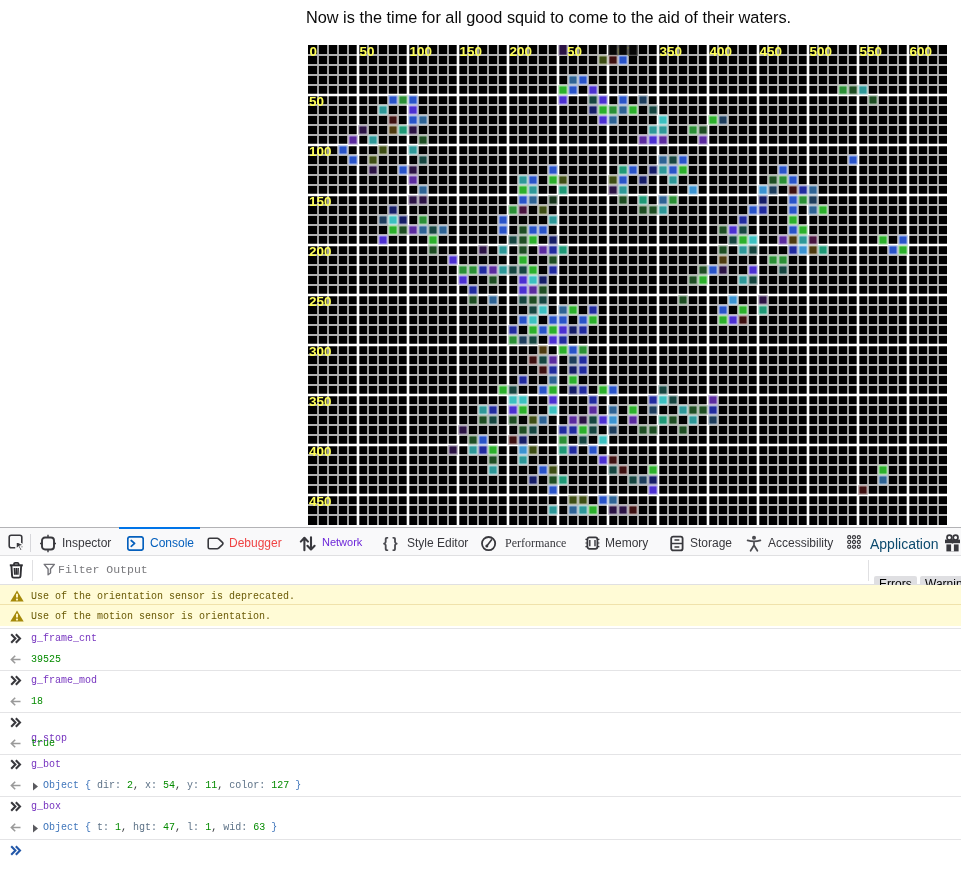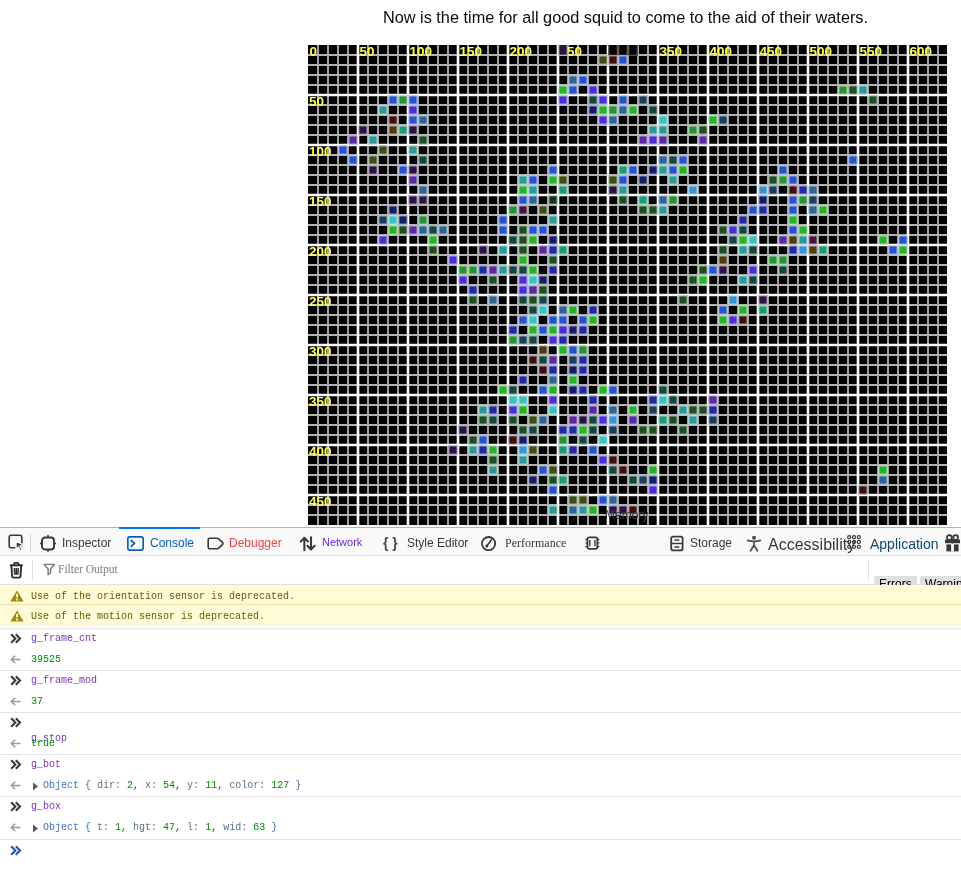--- a/index.html
+++ b/index.html
@@ -1,21 +1,21 @@
 <!DOCTYPE html>
 <html><head>
 <meta charset="utf-8">
 <style>
 html,body { margin:0; padding:0; }
 body { width:961px; height:870px; position:relative; overflow:hidden; background:#fff;
   font-family:"Liberation Sans", sans-serif; }
 .mono { position:absolute; font-family:"Liberation Mono", monospace; font-size:10px; line-height:13px; white-space:pre; }
 .fbtn { position:absolute; top:576px; height:25px; line-height:17px; padding:0 5px; background:#dfdfe2;
   border-radius:2px; font-size:12px; color:#000000; font-family:"Liberation Sans", sans-serif; }
-.title { position:absolute; left:306px; top:7.5px; width:639px; text-align:center;
+.title { position:absolute; left:306px; top:7.5px; width:639px; text-align:left;
   font-size:16.3px; color:#0a0a0a; }
 </style>
 </head>
 <body>
 <div class="title">Now is the time for all good squid to come to the aid of their waters.</div>
 <svg style="position:absolute;left:308px;top:45px" width="639" height="480" viewBox="0 0 639 480">
 <rect width="639" height="480" fill="#000"></rect>
 <path d="M10 0V480 M20 0V480 M30 0V480 M40 0V480 M50 0V480 M60 0V480 M70 0V480 M80 0V480 M90 0V480 M100 0V480 M110 0V480 M120 0V480 M130 0V480 M140 0V480 M150 0V480 M160 0V480 M170 0V480 M180 0V480 M190 0V480 M200 0V480 M210 0V480 M220 0V480 M230 0V480 M240 0V480 M250 0V480 M260 0V480 M270 0V480 M280 0V480 M290 0V480 M300 0V480 M310 0V480 M320 0V480 M330 0V480 M340 0V480 M350 0V480 M360 0V480 M370 0V480 M380 0V480 M390 0V480 M400 0V480 M410 0V480 M420 0V480 M430 0V480 M440 0V480 M450 0V480 M460 0V480 M470 0V480 M480 0V480 M490 0V480 M500 0V480 M510 0V480 M520 0V480 M530 0V480 M540 0V480 M550 0V480 M560 0V480 M570 0V480 M580 0V480 M590 0V480 M600 0V480 M610 0V480 M620 0V480 M630 0V480 M0 10H639 M0 20H639 M0 30H639 M0 40H639 M0 50H639 M0 60H639 M0 70H639 M0 80H639 M0 90H639 M0 100H639 M0 110H639 M0 120H639 M0 130H639 M0 140H639 M0 150H639 M0 160H639 M0 170H639 M0 180H639 M0 190H639 M0 200H639 M0 210H639 M0 220H639 M0 230H639 M0 240H639 M0 250H639 M0 260H639 M0 270H639 M0 280H639 M0 290H639 M0 300H639 M0 310H639 M0 320H639 M0 330H639 M0 340H639 M0 350H639 M0 360H639 M0 370H639 M0 380H639 M0 390H639 M0 400H639 M0 410H639 M0 420H639 M0 430H639 M0 440H639 M0 450H639 M0 460H639 M0 470H639" stroke="#b2b2b2" stroke-width="1.8" fill="none"></path>
 <path d="M50 0V480 M100 0V480 M150 0V480 M200 0V480 M250 0V480 M300 0V480 M350 0V480 M400 0V480 M450 0V480 M500 0V480 M550 0V480 M600 0V480 M0 50H639 M0 100H639 M0 150H639 M0 200H639 M0 250H639 M0 300H639 M0 350H639 M0 400H639 M0 450H639" stroke="#ffffff" stroke-width="2.6" fill="none"></path>
 <g font-family="Liberation Sans, sans-serif" font-size="13.5" font-weight="bold" fill="#ffff55">
@@ -815,32 +815,32 @@
     <circle cx="8.6" cy="8.6" r="6.6" fill="none" stroke="#38383d" stroke-width="1.8"></circle>
     <circle cx="6.8" cy="11" r="1.5" fill="#38383d"></circle>
     <path d="M6.8 11 L11.6 4.8" stroke="#38383d" stroke-width="1.6" stroke-linecap="round"></path>
   </svg>
 <div style="position:absolute;left:505px;top:536px;font-size:12px;color:#38383d;font-family:Liberation Serif, serif">Performance</div>
 <svg style="position:absolute;left:584px;top:535px" width="17" height="16" viewBox="0 0 17 16">
     <rect x="3.4" y="2.4" width="10" height="11.4" rx="2" fill="none" stroke="#38383d" stroke-width="1.8"></rect>
     <path d="M5.8 5 v6.2 M11 5 v6.2" stroke="#38383d" stroke-width="1.4"></path>
     <path d="M3.2 4.4 H1.4 M3.2 8 H1.4 M3.2 11.6 H1.4 M15.4 4.4 H13.6 M15.4 8 H13.6 M15.4 11.6 H13.6" stroke="#38383d" stroke-width="1.2"></path>
   </svg>
-<div style="position:absolute;left:605px;top:508px;font-size:12px;color:#38383d;font-family:'Liberation Sans', sans-serif">Memory</div>
+<div style="position:absolute;left:605px;top:536px;font-size:12px;color:#38383d;font-family:'Liberation Sans', sans-serif">Memory</div>
 <svg style="position:absolute;left:669px;top:535px" width="16" height="17" viewBox="0 0 16 17">
     <rect x="2.2" y="1.6" width="11.4" height="13.8" rx="2" fill="none" stroke="#38383d" stroke-width="1.8"></rect>
     <path d="M2.2 8.5 H13.6" stroke="#38383d" stroke-width="1.5"></path>
     <path d="M6 5 h3.8 M6 12 h3.8" stroke="#38383d" stroke-width="1.5" stroke-linecap="round"></path>
   </svg>
 <div style="position:absolute;left:690px;top:536px;font-size:12px;color:#38383d;font-family:'Liberation Sans', sans-serif">Storage</div>
 <svg style="position:absolute;left:746px;top:535px" width="16" height="17" viewBox="0 0 16 17">
     <circle cx="8" cy="2.8" r="2" fill="#4a4a4f"></circle>
     <path d="M1.6 5.4 Q8 7.4 14.4 5.4 M8 6.8 V10.2 M8 10.2 L4.6 15.8 M8 10.2 L11.4 15.8" fill="none" stroke="#4a4a4f" stroke-width="1.7" stroke-linecap="round"></path>
   </svg>
-<div style="position:absolute;left:768px;top:536px;font-size:16px;color:#38383d;font-family:'Liberation Sans', sans-serif">Accessibility</div>
+<div style="position:absolute;left:768px;top:536px;font-size:12px;color:#38383d;font-family:'Liberation Sans', sans-serif">Accessibility</div>
 <svg style="position:absolute;left:847px;top:535px" width="15" height="15" viewBox="0 0 15 15">
     <circle cx="2.2" cy="2.2" r="1.55" fill="none" stroke="#38383d" stroke-width="1.2"></circle>
     <circle cx="7" cy="2.2" r="1.55" fill="none" stroke="#38383d" stroke-width="1.2"></circle>
     <circle cx="11.8" cy="2.2" r="1.55" fill="none" stroke="#38383d" stroke-width="1.2"></circle>
     <circle cx="2.2" cy="7" r="1.55" fill="none" stroke="#38383d" stroke-width="1.2"></circle>
     <circle cx="7" cy="7" r="1.55" fill="none" stroke="#38383d" stroke-width="1.2"></circle>
     <circle cx="11.8" cy="7" r="1.55" fill="none" stroke="#38383d" stroke-width="1.2"></circle>
     <circle cx="2.2" cy="11.8" r="1.55" fill="none" stroke="#38383d" stroke-width="1.2"></circle>
     <circle cx="7" cy="11.8" r="1.55" fill="none" stroke="#38383d" stroke-width="1.2"></circle>
     <circle cx="11.8" cy="11.8" r="1.55" fill="none" stroke="#38383d" stroke-width="1.2"></circle>
@@ -858,56 +858,56 @@
 <svg style="position:absolute;left:8px;top:561px" width="17" height="18" viewBox="0 0 17 18">
     <path d="M1.8 4.3 H14.8" stroke="#2f2f33" stroke-width="2"></path>
     <path d="M6 4 V2.9 a1.1 1.1 0 0 1 1.1 -1.1 H9.5 a1.1 1.1 0 0 1 1.1 1.1 V4" fill="none" stroke="#2f2f33" stroke-width="1.7"></path>
     <path d="M3.4 4.5 L4.1 15.1 a1.6 1.6 0 0 0 1.6 1.5 H10.9 a1.6 1.6 0 0 0 1.6 -1.5 L13.2 4.5" fill="none" stroke="#2f2f33" stroke-width="1.9"></path>
     <path d="M6.4 7 L6.7 13.8 M10.2 7 L9.9 13.8 M8.3 7 V13.8" stroke="#2f2f33" stroke-width="1.5"></path>
   </svg>
 <div style="position:absolute;left:32px;top:560px;width:1px;height:21px;background:#e0e0e2"></div>
 <svg style="position:absolute;left:43px;top:563px" width="13" height="14" viewBox="0 0 13 14">
     <path d="M1.2 1.4 H11.4 L7.5 6 V10 L5.1 11.8 V6 Z" fill="none" stroke="#74747a" stroke-width="1.4" stroke-linejoin="round"></path>
   </svg>
-<div style="position:absolute;left:58px;top:563px;font-size:11.5px;color:#7a7a7e;font-family:Liberation Serif, serif">Filter Output</div>
+<div style="position:absolute;left:58px;top:563px;font-size:11.5px;color:#7a7a7e;font-family:Liberation Mono, monospace">Filter Output</div>
 <div style="position:absolute;left:868px;top:560px;width:1px;height:21px;background:#e0e0e2"></div>
 <div class="fbtn" style="left:874px">Errors</div>
 <div class="fbtn" style="left:920px">Warnings</div>
 <div style="position:absolute;left:0;top:585px;width:961px;height:19px;background:#fffbd6;border-bottom:1px solid #f0e2ab"></div>
 <svg style="position:absolute;left:10px;top:590px" width="14" height="12" viewBox="0 0 14 12">
     <path d="M7 0.5 L13.7 11.5 H0.3 Z" fill="#a5890a"></path>
     <path d="M7 3.8 V7.4" stroke="#fdf3bf" stroke-width="2"></path>
     <circle cx="7" cy="9.6" r="1.15" fill="#fdf3bf"></circle>
   </svg>
 <div class="mono" style="left:31px;top:590px;color:#6a5a06">Use of the orientation sensor is deprecated.</div>
 <div style="position:absolute;left:0;top:605px;width:961px;height:21px;background:#fffbd6"></div>
 <svg style="position:absolute;left:10px;top:610px" width="14" height="12" viewBox="0 0 14 12">
     <path d="M7 0.5 L13.7 11.5 H0.3 Z" fill="#a5890a"></path>
     <path d="M7 3.8 V7.4" stroke="#fdf3bf" stroke-width="2"></path>
     <circle cx="7" cy="9.6" r="1.15" fill="#fdf3bf"></circle>
   </svg>
-<div class="mono" style="left:31px;top:610px;color:#6a5a06">Use of the motion sensor is deprecated.</div>
+<div class="mono" style="left:31px;top:610px;color:#6a5a06">Use of the motion sensor is orientation.</div>
 <div style="position:absolute;left:0;top:628px;width:961px;height:0;border-top:1px solid #e4e4e6"></div>
 <svg style="position:absolute;left:10px;top:633px" width="12" height="12" viewBox="0 0 12 12">
     <path d="M1.2 1.2 L5.4 5.5 L1.2 9.8 M5.8 1.2 L10 5.5 L5.8 9.8" fill="none" stroke="#38383d" stroke-width="2.1" stroke-linejoin="miter"></path>
   </svg>
 <div class="mono" style="left:31px;top:632px;color:#7633bf">g_frame_cnt</div>
 <svg style="position:absolute;left:10px;top:654px" width="12" height="11" viewBox="0 0 12 11">
     <path d="M10.5 5.5 H1.8 M5.2 1.8 L1.4 5.5 L5.2 9.2" fill="none" stroke="#9a9a9a" stroke-width="1.6"></path>
   </svg>
 <div class="mono" style="left:31px;top:653px;color:#058b00">39525</div>
 <div style="position:absolute;left:0;top:670px;width:961px;height:0;border-top:1px solid #e4e4e6"></div>
 <svg style="position:absolute;left:10px;top:675px" width="12" height="12" viewBox="0 0 12 12">
     <path d="M1.2 1.2 L5.4 5.5 L1.2 9.8 M5.8 1.2 L10 5.5 L5.8 9.8" fill="none" stroke="#38383d" stroke-width="2.1" stroke-linejoin="miter"></path>
   </svg>
 <div class="mono" style="left:31px;top:674px;color:#7633bf">g_frame_mod</div>
 <svg style="position:absolute;left:10px;top:696px" width="12" height="11" viewBox="0 0 12 11">
     <path d="M10.5 5.5 H1.8 M5.2 1.8 L1.4 5.5 L5.2 9.2" fill="none" stroke="#9a9a9a" stroke-width="1.6"></path>
   </svg>
-<div class="mono" style="left:31px;top:695px;color:#058b00">37</div>
+<div class="mono" style="left:31px;top:695px;color:#058b00">18</div>
 <div style="position:absolute;left:0;top:712px;width:961px;height:0;border-top:1px solid #e4e4e6"></div>
 <svg style="position:absolute;left:10px;top:717px" width="12" height="12" viewBox="0 0 12 12">
     <path d="M1.2 1.2 L5.4 5.5 L1.2 9.8 M5.8 1.2 L10 5.5 L5.8 9.8" fill="none" stroke="#38383d" stroke-width="2.1" stroke-linejoin="miter"></path>
   </svg>
 <div class="mono" style="left:31px;top:732px;color:#7633bf">g_stop</div>
 <svg style="position:absolute;left:10px;top:738px" width="12" height="11" viewBox="0 0 12 11">
     <path d="M10.5 5.5 H1.8 M5.2 1.8 L1.4 5.5 L5.2 9.2" fill="none" stroke="#9a9a9a" stroke-width="1.6"></path>
   </svg>
 <div class="mono" style="left:31px;top:737px;color:#058b00">true</div>
 <div style="position:absolute;left:0;top:754px;width:961px;height:0;border-top:1px solid #e4e4e6"></div>

